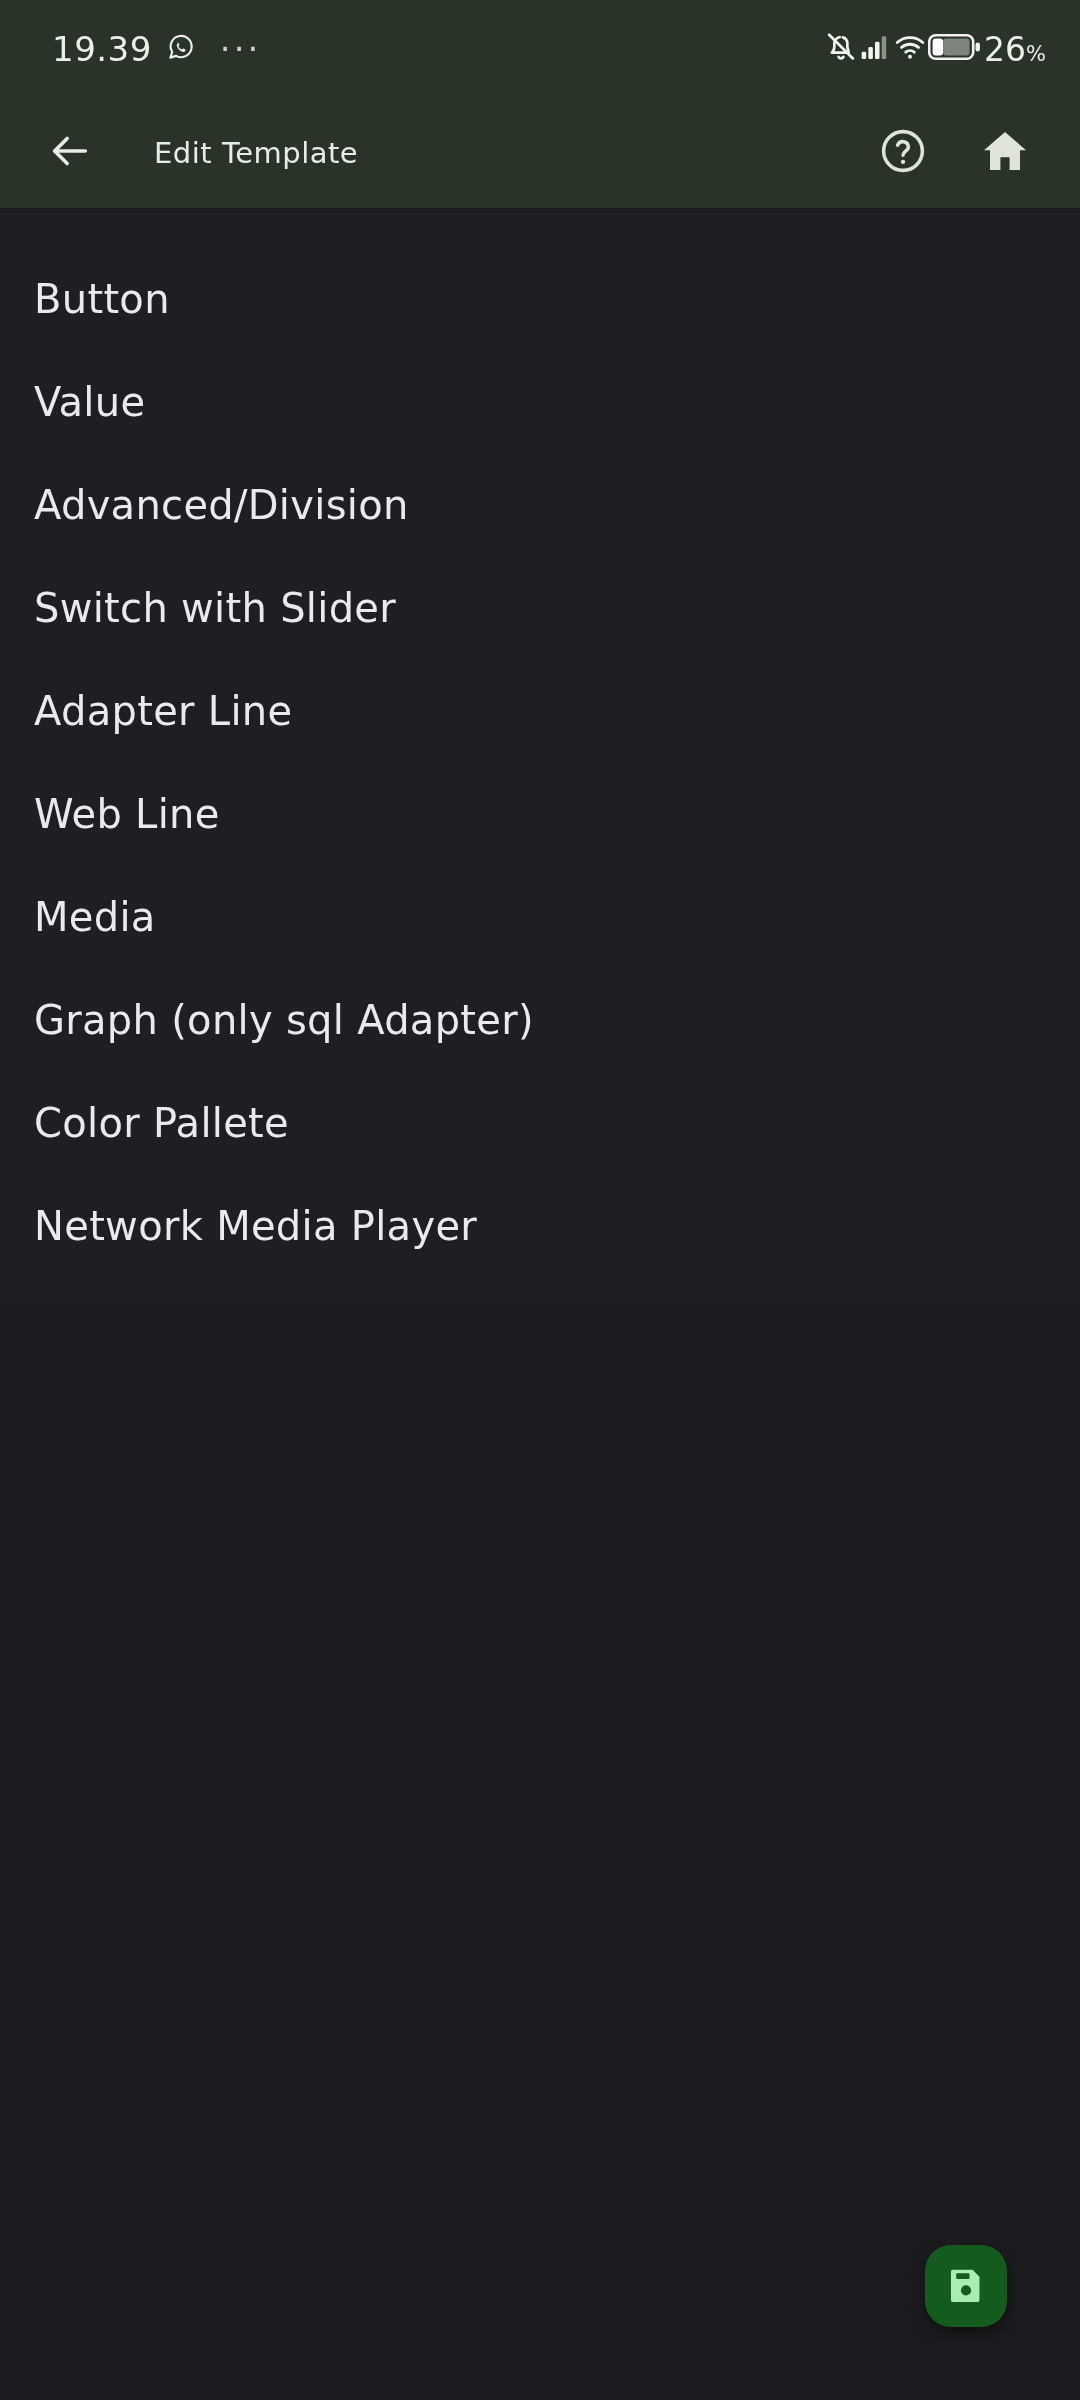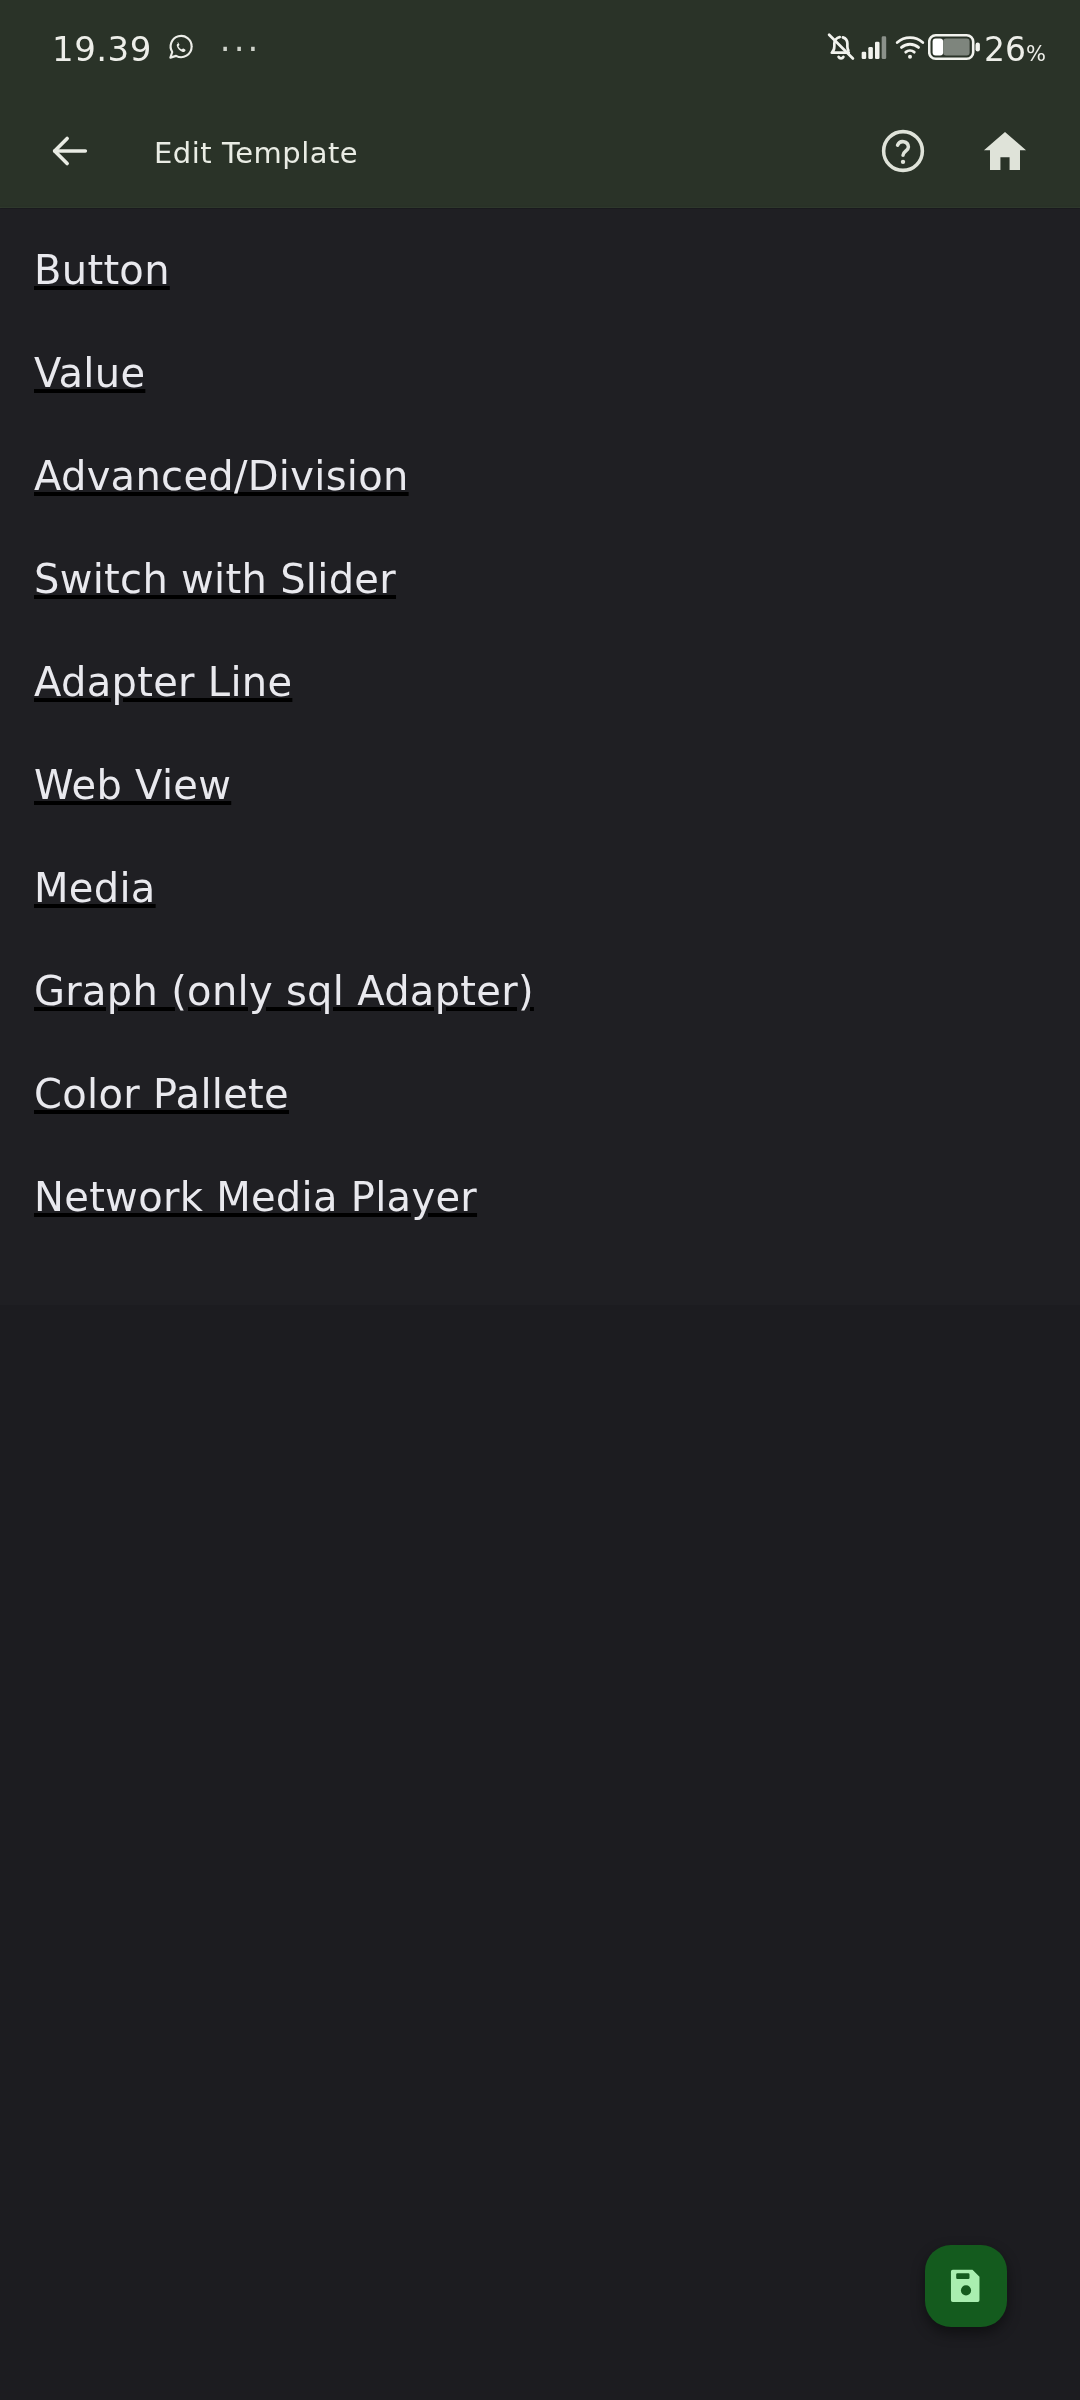--- a/index.html
+++ b/index.html
@@ -73,23 +73,22 @@
   
   #list-panel {
     position:absolute; left:0; top:209px;
     width:1080px; height:1096px;
     background:#1f1f23;
     box-shadow:0 3px 6px rgba(0,0,0,.42);
     overflow:hidden;
   }
   .list-item {
     height:103px;
-    display:flex; align-items:flex-start;
+    display:flex; align-items:center;
     padding:0 34px;
-    text-decoration:underline;
   }
   .list-item:first-child { margin-top:38px; }
   .list-item-label {
     color:#e9e9ee;
     font-size:40px;
     letter-spacing:.3px;
     white-space:nowrap;
     font-family:"DejaVu Sans", sans-serif;
   }
 
@@ -222,21 +221,21 @@
 
     <div class="list-item">
       <span class="list-item-label">Switch with Slider</span>
     </div>
 
     <div class="list-item">
       <span class="list-item-label">Adapter Line</span>
     </div>
 
     <div class="list-item">
-      <span class="list-item-label">Web View</span>
+      <span class="list-item-label">Web Line</span>
     </div>
 
     <div class="list-item">
       <span class="list-item-label">Media</span>
     </div>
 
     <div class="list-item">
       <span class="list-item-label">Graph (only sql Adapter)</span>
     </div>
 

